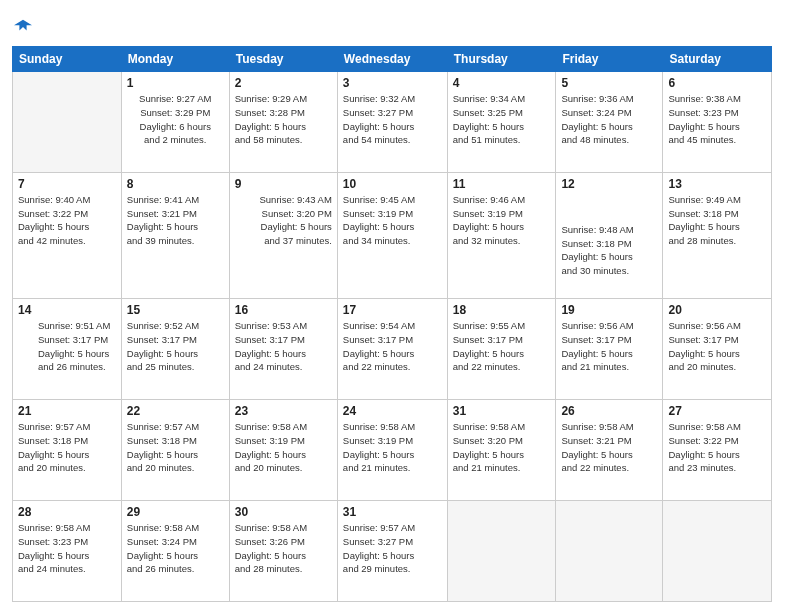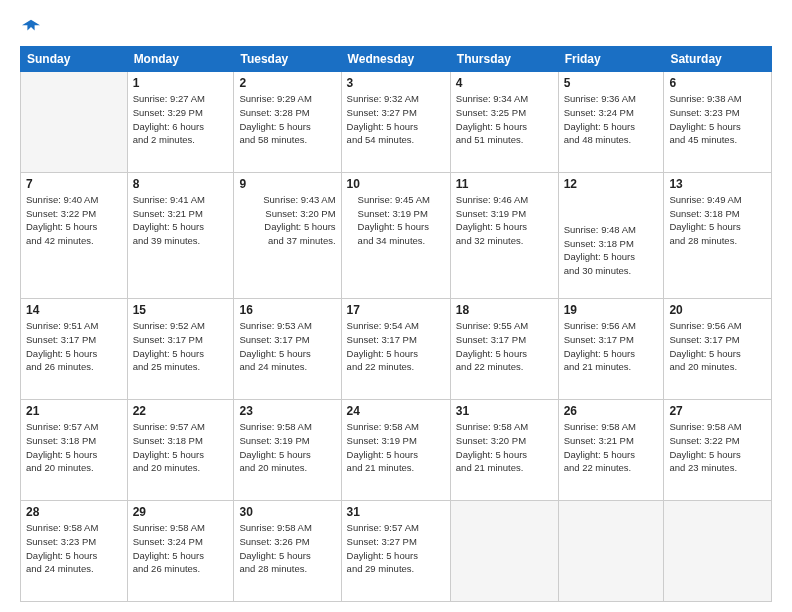--- a/index.html
+++ b/index.html
@@ -6,21 +6,21 @@
     body {
       font-family: Arial, sans-serif;
       background: #fff;
       width: 792px;
       height: 612px;
       overflow: hidden;
     }
     .page {
       width: 792px;
       height: 612px;
-      padding: 18px 20px 10px 20px;
+      padding: 18px 20px 10px 12px;
       display: flex;
       flex-direction: column;
     }
     .header {
       display: flex;
       justify-content: space-between;
       align-items: flex-start;
       margin-bottom: 10px;
     }
     .logo {
@@ -129,21 +129,21 @@
           <th>Thursday</th>
           <th>Friday</th>
           <th>Saturday</th>
         </tr>
     </thead>
     <tbody id="calendar-body">
     <tr>
           <td class="empty"></td>
           <td>
             <span class="day-number">1</span>
-            <div class="day-info" style="white-space: pre-line;">Sunrise: 9:27 AM
+            <div class="day-info" style="white-space: pre-line; text-align: center;">Sunrise: 9:27 AM
 Sunset: 3:29 PM
 Daylight: 6 hours
 and 2 minutes.</div>
           </td>
           <td>
             <span class="day-number">2</span>
             <div class="day-info" style="white-space: pre-line;">Sunrise: 9:29 AM
 Sunset: 3:28 PM
 Daylight: 5 hours
 and 58 minutes.</div>
@@ -194,21 +194,21 @@
           </td>
           <td>
             <span class="day-number">9</span>
             <div class="day-info" style="white-space: pre-line; text-align: right;">Sunrise: 9:43 AM
 Sunset: 3:20 PM
 Daylight: 5 hours
 and 37 minutes.</div>
           </td>
           <td>
             <span class="day-number">10</span>
-            <div class="day-info" style="white-space: pre-line; margin-left: 11px;">Sunrise: 9:45 AM
+            <div class="day-info" style="white-space: pre-line;">Sunrise: 9:45 AM
 Sunset: 3:19 PM
 Daylight: 5 hours
 and 34 minutes.</div>
           </td>
           <td>
             <span class="day-number">11</span>
             <div class="day-info" style="white-space: pre-line;">Sunrise: 9:46 AM
 Sunset: 3:19 PM
 Daylight: 5 hours
 and 32 minutes.</div>
@@ -224,21 +224,21 @@
             <span class="day-number">13</span>
             <div class="day-info" style="white-space: pre-line;">Sunrise: 9:49 AM
 Sunset: 3:18 PM
 Daylight: 5 hours
 and 28 minutes.</div>
           </td>
         </tr>
         <tr>
           <td>
             <span class="day-number">14</span>
-            <div class="day-info" style="white-space: pre-line;">Sunrise: 9:51 AM
+            <div class="day-info" style="white-space: pre-line; margin-left: 20px;">Sunrise: 9:51 AM
 Sunset: 3:17 PM
 Daylight: 5 hours
 and 26 minutes.</div>
           </td>
           <td>
             <span class="day-number">15</span>
             <div class="day-info" style="white-space: pre-line;">Sunrise: 9:52 AM
 Sunset: 3:17 PM
 Daylight: 5 hours
 and 25 minutes.</div>

